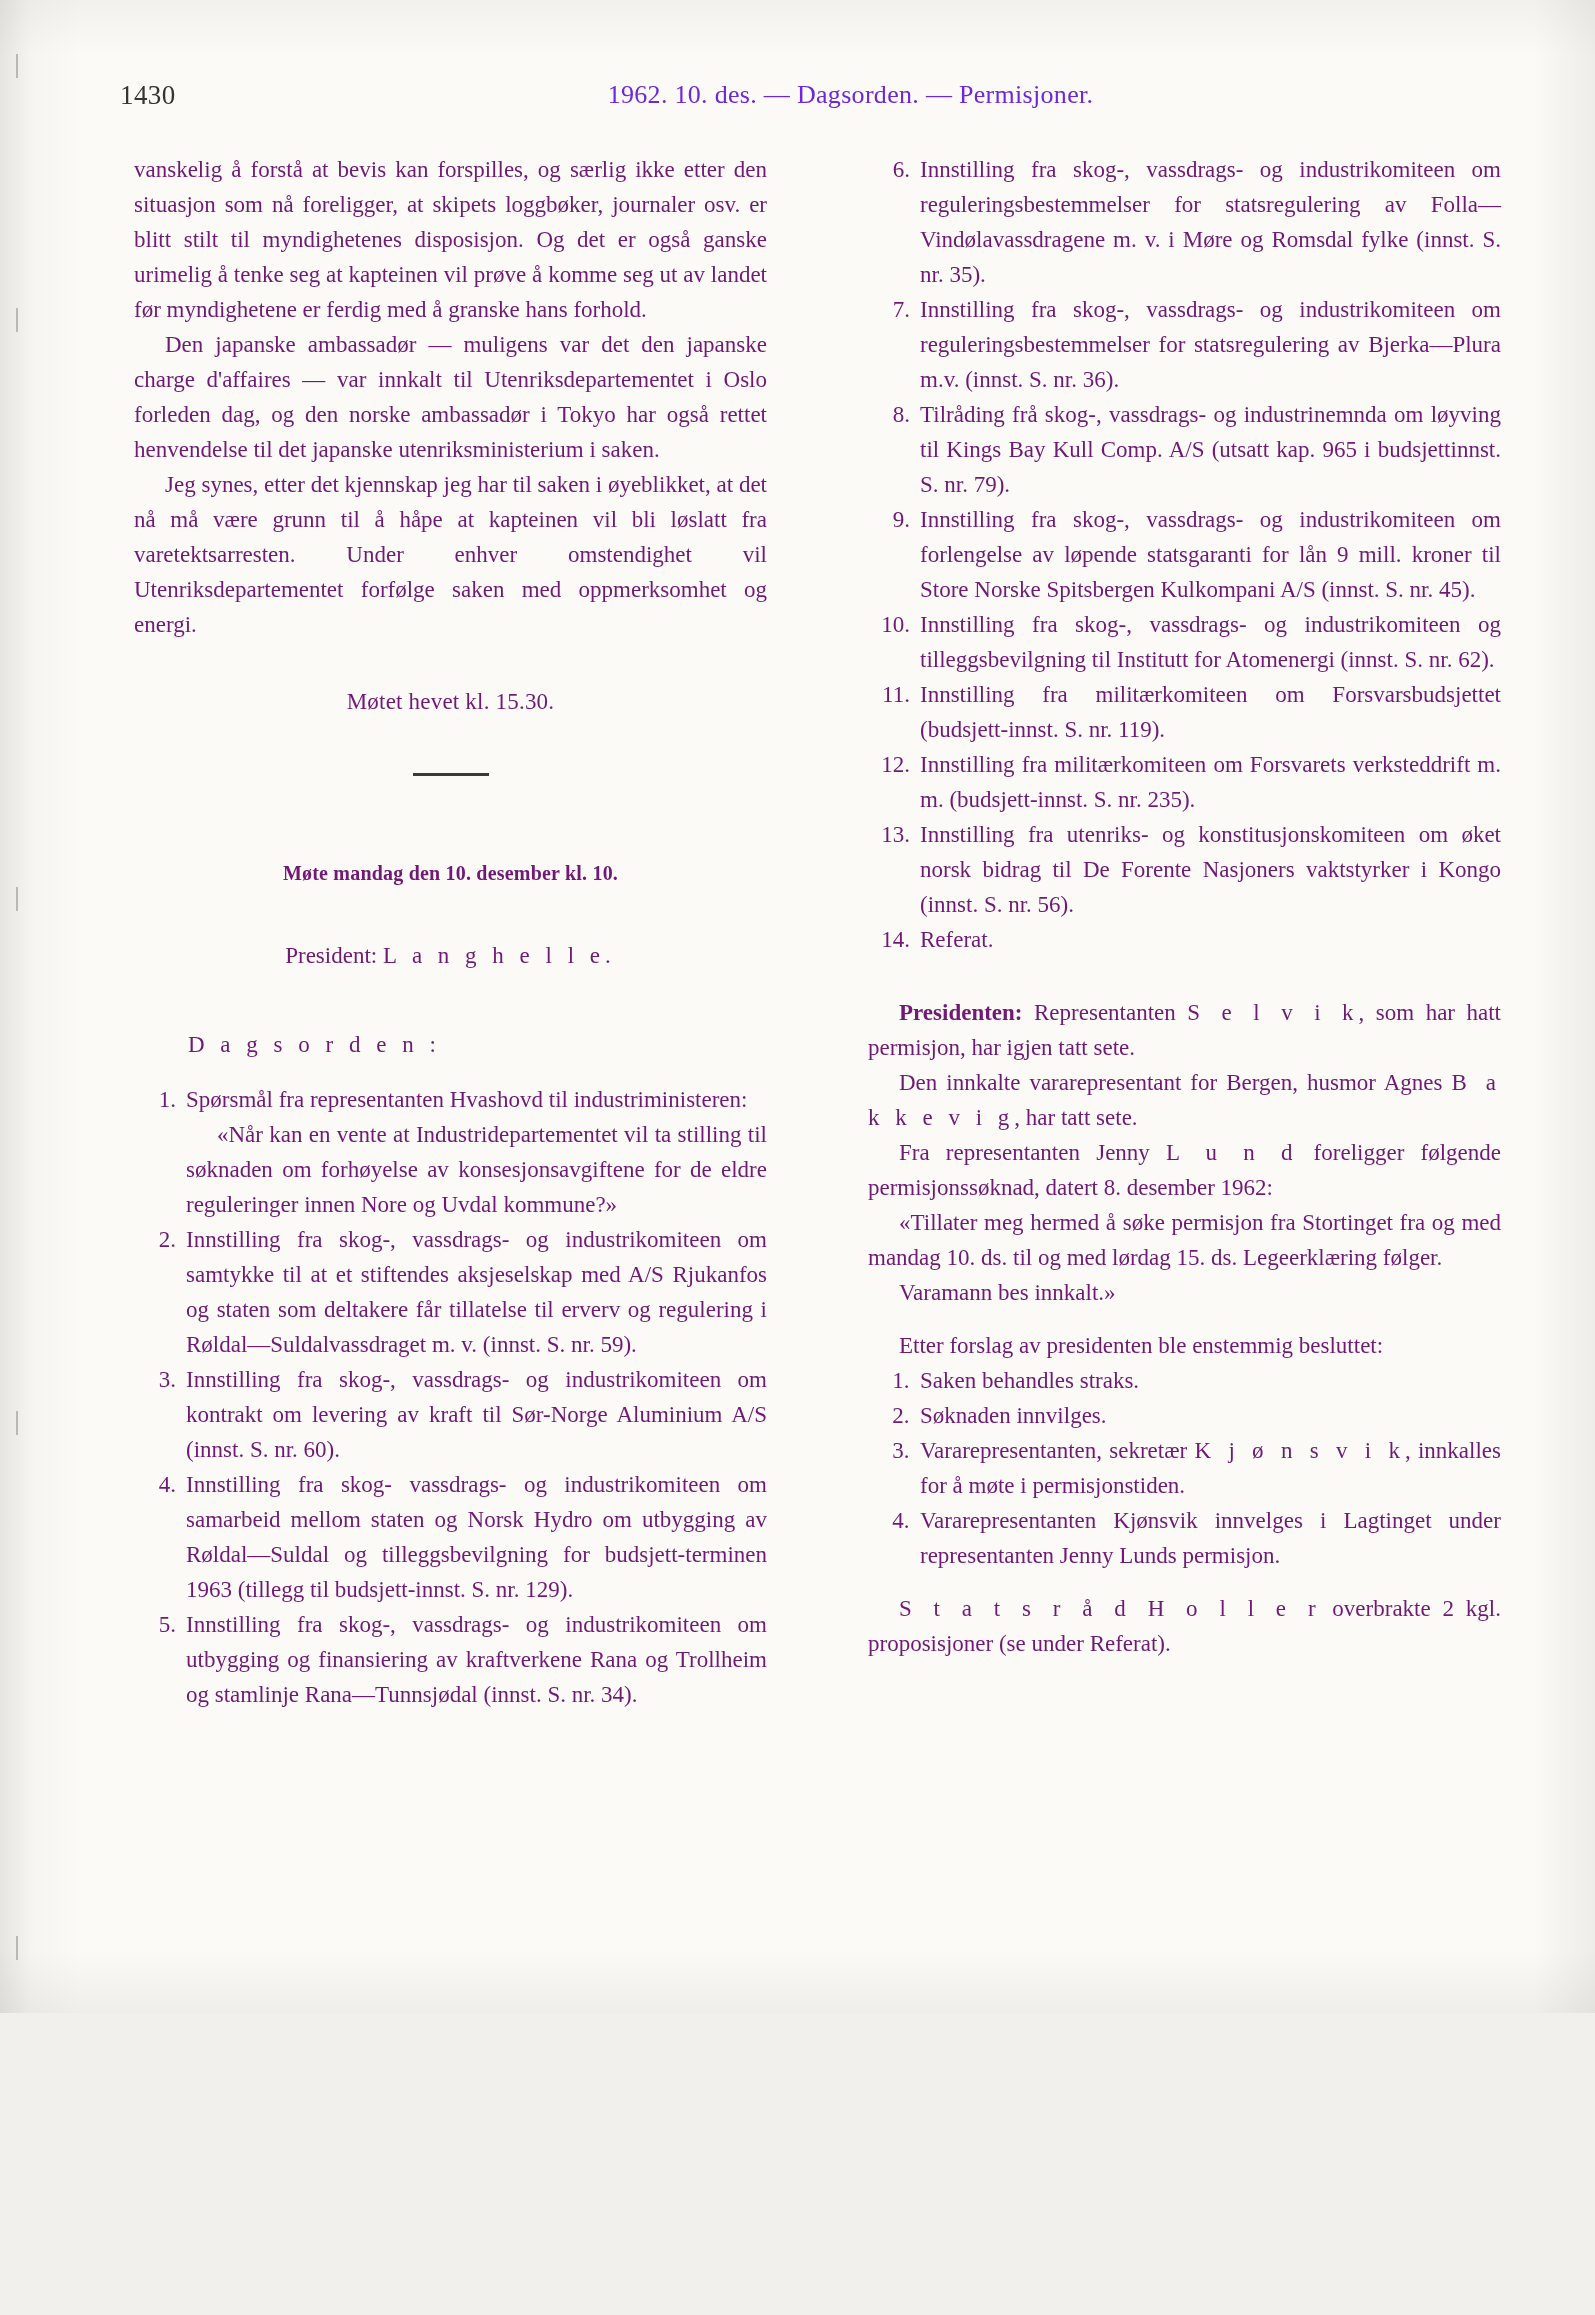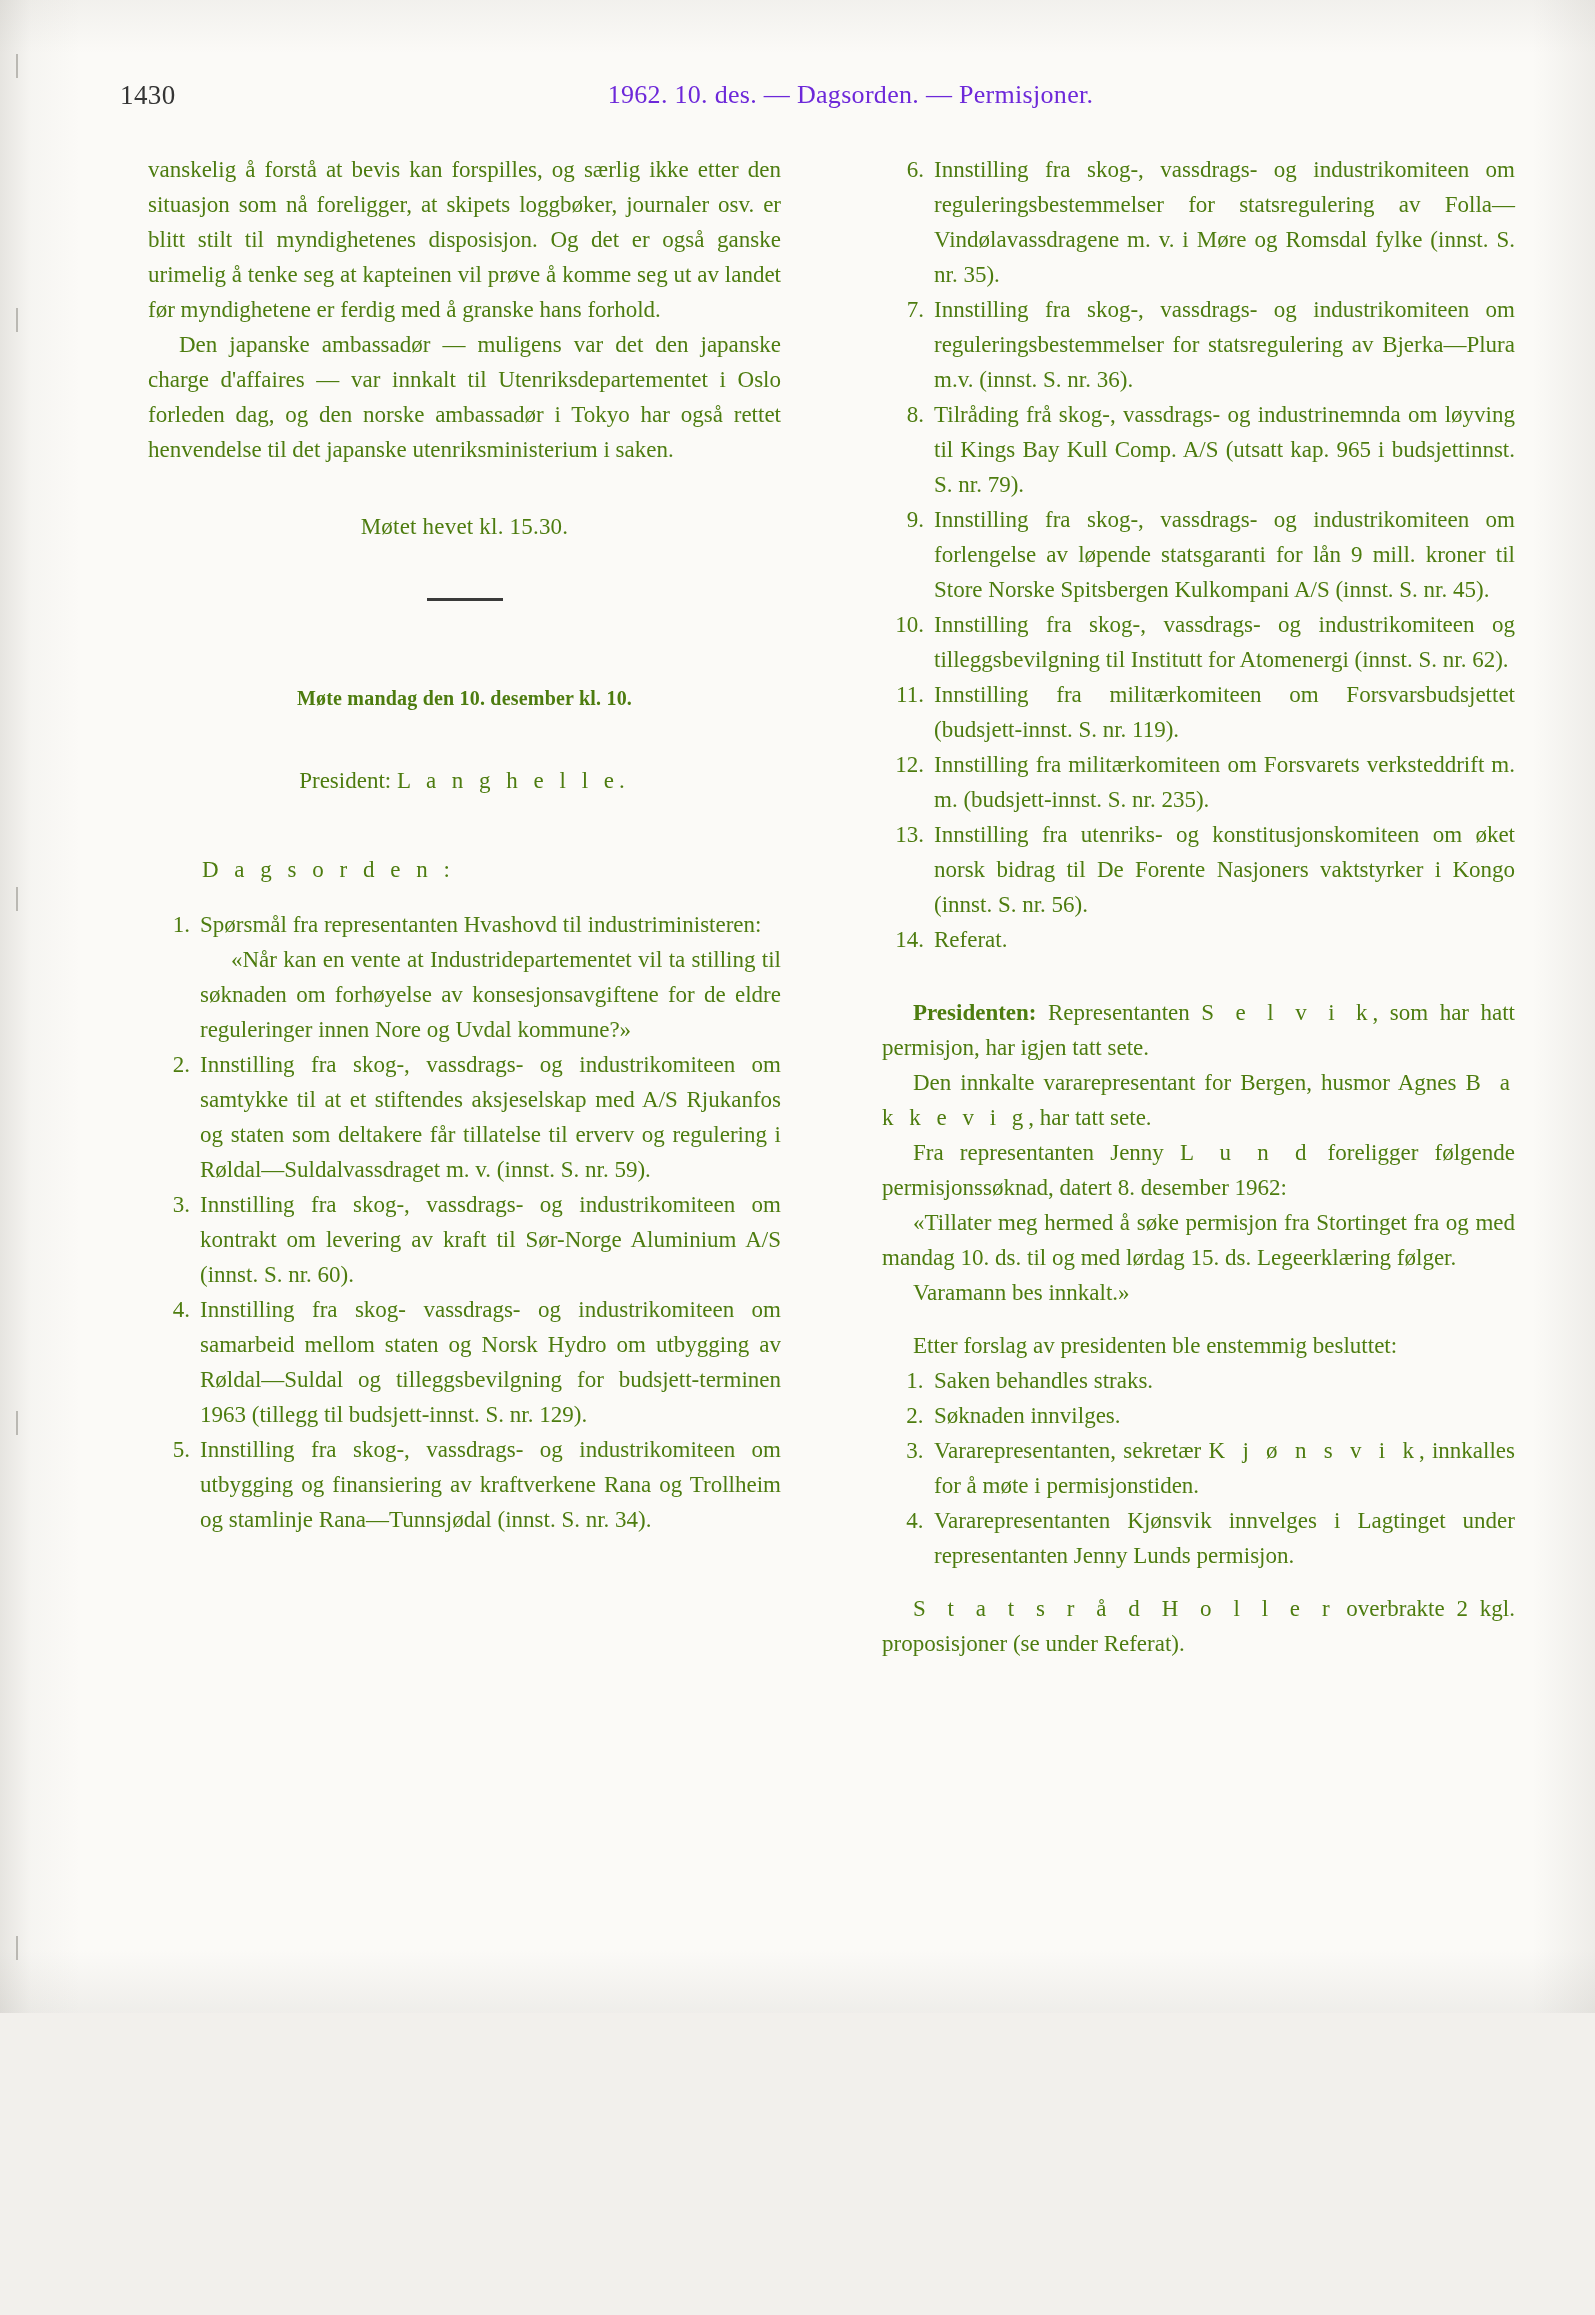--- a/index.html
+++ b/index.html
@@ -78,22 +78,21 @@
     width: 1596px;
   }
   .col {
     position: absolute;
     top: 0;
     width: 633px;
     font-size: 23px;
     line-height: 35px;
     text-align: justify;
     text-justify: inter-word;
-    color: #4d7c0f;
-    margin-left: 14px;
+    color: #701a75;
   }
   .col-left  { left: 134px; }
   .col-right { left: 868px; }
 
   p.para {
     margin: 0;
     text-indent: 31px;
     hyphens: manual;
   }
   p.para.noindent { text-indent: 0; }
@@ -200,20 +199,21 @@
     <div class="folio">1430</div>
     <div class="running-head">1962.   10. des. — Dagsorden. — Permisjoner.</div>
   </div>
 
   <div class="columns">
 
     <div class="col col-left">
 
       <p class="para noindent">vanskelig å forstå at bevis kan forspilles, og særlig ikke etter den situasjon som nå foreligger, at skipets loggbøker, journaler osv. er blitt stilt til myndighetenes disposisjon. Og det er også ganske urimelig å tenke seg at kapteinen vil prøve å komme seg ut av landet før myndighetene er ferdig med å granske hans forhold.</p>
       <p class="para">Den japanske ambassadør — muligens var det den japanske charge d'affaires — var innkalt til Utenriksdepartementet i Oslo forleden dag, og den norske ambassadør i Tokyo har også rettet henvendelse til det japanske utenriksministerium i saken.</p>
+      <p class="para">Jeg synes, etter det kjennskap jeg har til saken i øyeblikket, at det nå må være grunn til å håpe at kapteinen vil bli løslatt fra varetektsarresten. Under enhver omstendighet vil Utenriksdepartementet forfølge saken med oppmerksomhet og energi.</p>
 
       <div class="meeting-closed">Møtet hevet kl. 15.30.</div>
 
       <div class="rule"></div>
 
       <div class="meeting-head">Møte mandag den 10. desember kl. 10.</div>
 
       <div class="president-line">
         <span>President:</span>
         <span class="spaced">L a n g h e l l e.</span>

